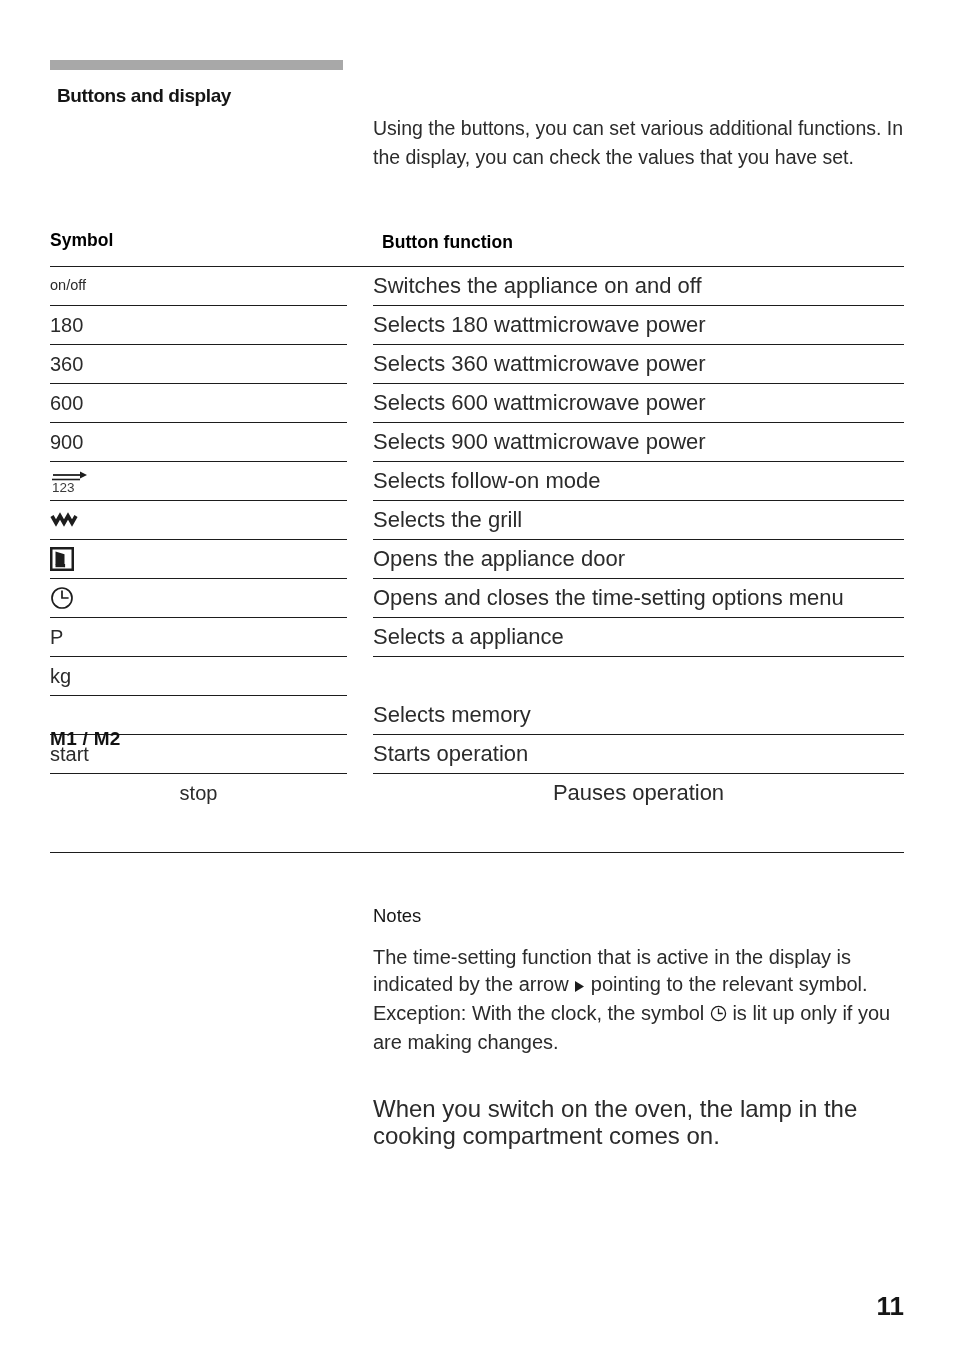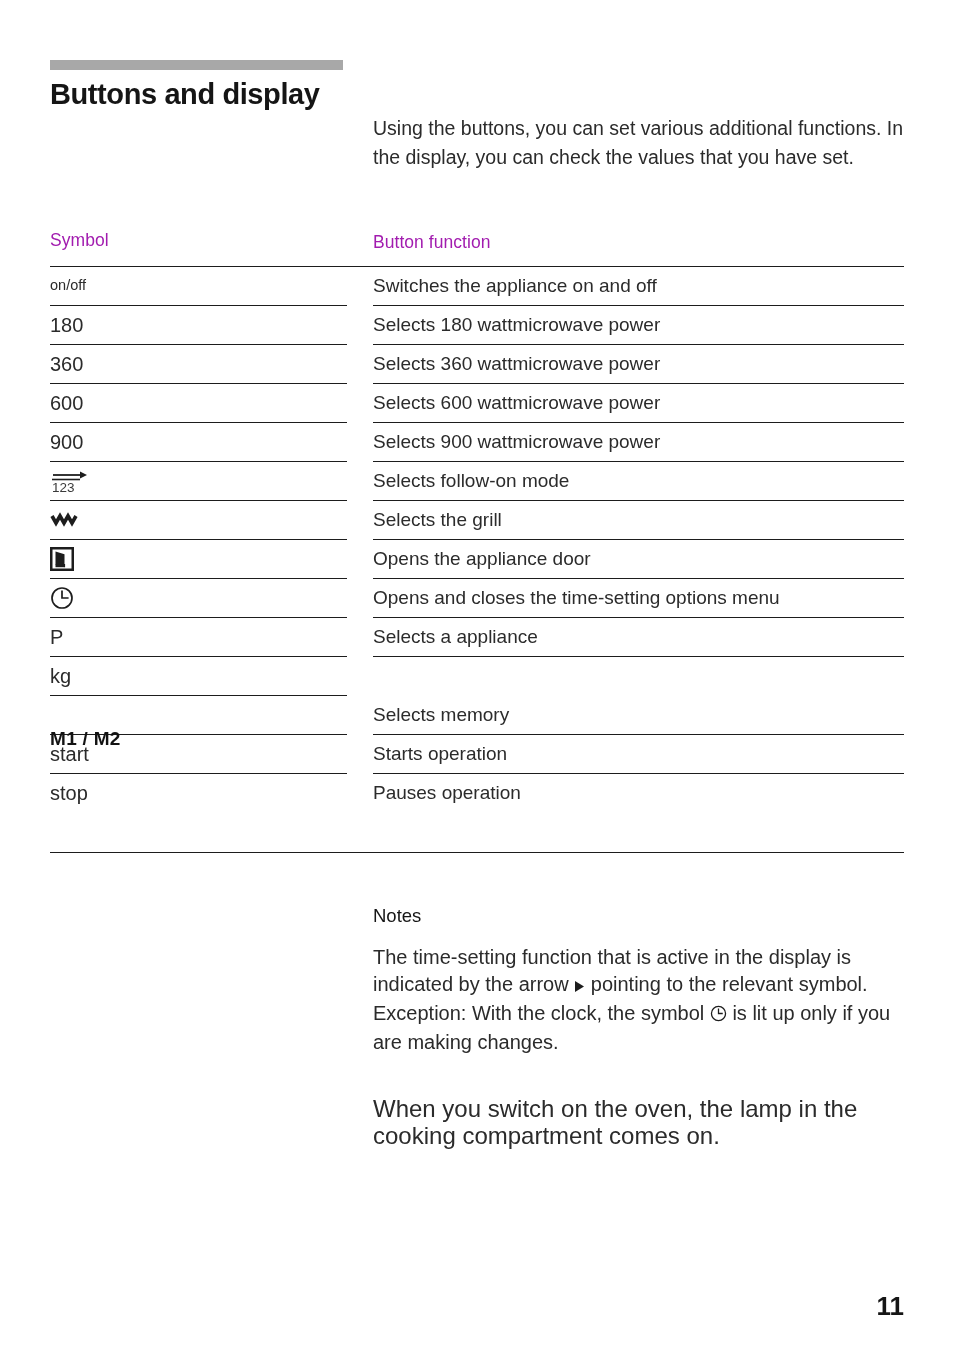--- a/index.html
+++ b/index.html
@@ -28,25 +28,25 @@
     top: 60px;
     width: 293px;
     height: 10px;
     background: #a8a8a8;
   }
   .page-title {
     position: absolute;
     left: 50px;
     top: 78px;
     width: 320px;
-    font-size: 29px;
+    font-size: 19px;
     font-weight: bold;
     letter-spacing: -0.4px;
     color: #151515;
-    margin: 0;
+    margin: 7px;
     line-height: 1.12;
   }
 
   .intro {
     position: absolute;
     left: 373px;
     top: 114px;
     width: 540px;
     font-size: 19.5px;
     line-height: 29px;
@@ -61,26 +61,26 @@
     width: 854px;
   }
   .thead {
     position: relative;
     height: 38px;
   }
   .th {
     position: absolute;
     top: 0;
     font-size: 17.5px;
-    font-weight: normal;
-    color: #a21caf;
+    font-weight: bold;
+    color: #000000;
     letter-spacing: 0.05px;
   }
   .th-symbol { left: 0; }
-  .th-function { left: 323px; top: 2px; }
+  .th-function { left: 332px; top: 2px; }
 
   .rule-full {
     position: absolute;
     left: 0;
     width: 854px;
     height: 0;
     border-top: 1.6px solid #1d1d1d;
   }
   .rule-top { top: 36px; }
   .rule-bottom { top: 622px; border-top: 1.9px solid #1d1d1d; }
@@ -110,39 +110,40 @@
     padding-right: 0;
   }
   .row .cell-function {
     left: 323px;
     width: 531px;
     border-bottom: 1.2px solid #1d1d1d;
   }
   .row:last-child .cell-symbol,
   .row:last-child .cell-function {
     border-bottom: none;
+    justify-content: center;
   }
 
   .sym-text {
     font-size: 20px;
     color: #2b2b2b;
     line-height: 1;
   }
   .sym-text.small {
     font-size: 14.5px;
   }
   .sym-text.bold {
     font-weight: bold;
     font-size: 19px;
     color: #131313;
     letter-spacing: 0.3px;
     margin-top: 48px;
   }
   .fn-text {
-    font-size: 19px;
+    font-size: 22px;
     color: #2b2b2b;
     line-height: 1;
   }
 
   
   .glyph {
     display: inline-flex;
     align-items: center;
     justify-content: flex-start;
     line-height: 1;

